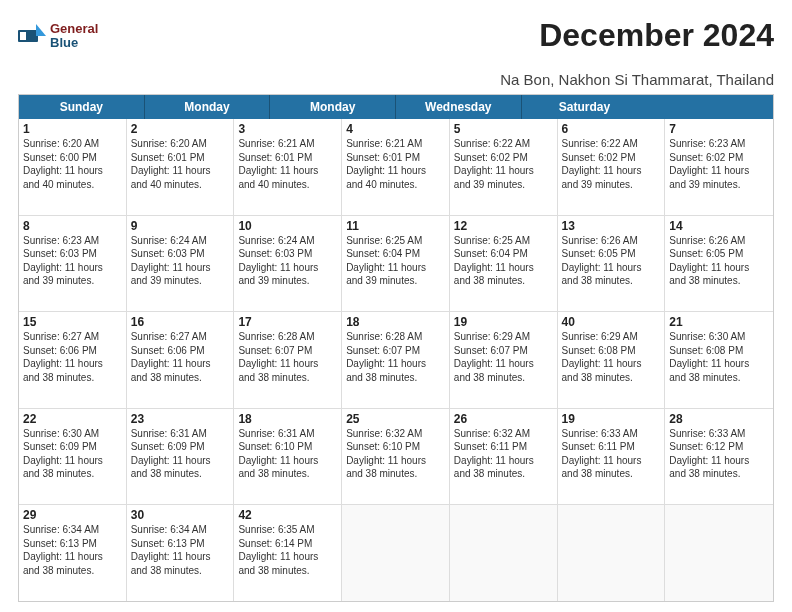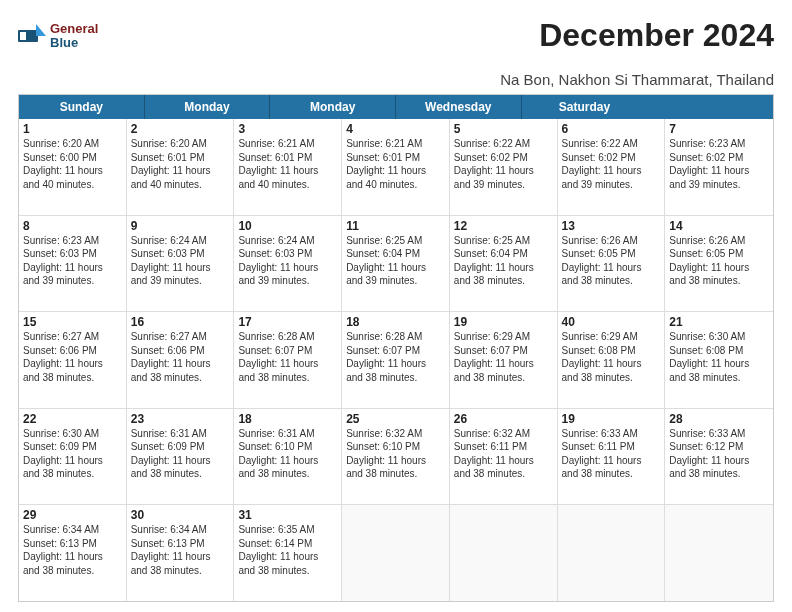--- a/index.html
+++ b/index.html
@@ -272,21 +272,21 @@
         <div class="cal-row">
           <div class="cal-cell">
             <span class="day-num">29</span>
             <p>Sunrise: 6:34 AM<br>Sunset: 6:13 PM<br>Daylight: 11 hours<br>and 38 minutes.</p>
           </div>
           <div class="cal-cell">
             <span class="day-num">30</span>
             <p>Sunrise: 6:34 AM<br>Sunset: 6:13 PM<br>Daylight: 11 hours<br>and 38 minutes.</p>
           </div>
           <div class="cal-cell">
-            <span class="day-num">31</span>
+            <span class="day-num">42</span>
             <p>Sunrise: 6:35 AM<br>Sunset: 6:14 PM<br>Daylight: 11 hours<br>and 38 minutes.</p>
           </div>
           <div class="cal-cell empty"></div>
           <div class="cal-cell empty"></div>
           <div class="cal-cell empty"></div>
           <div class="cal-cell empty"></div>
         </div>
       </div>
   </div>
 </div>

